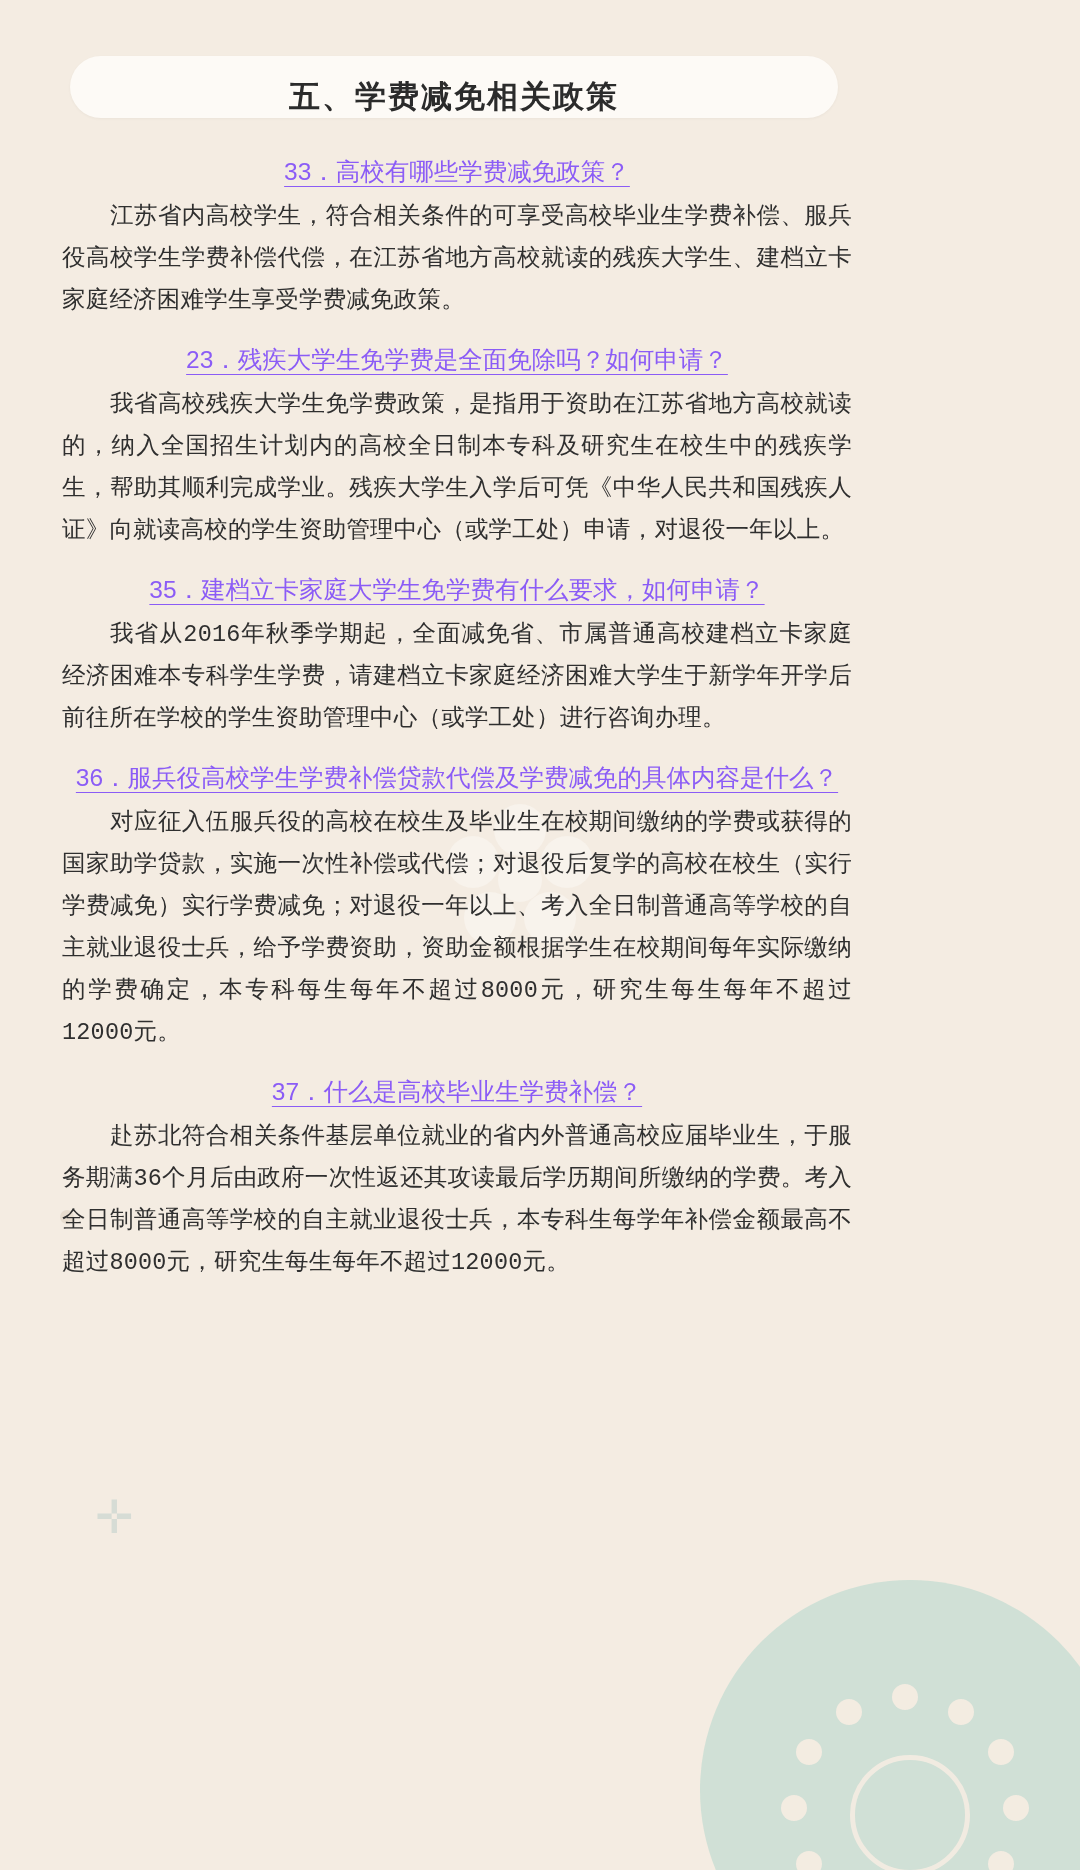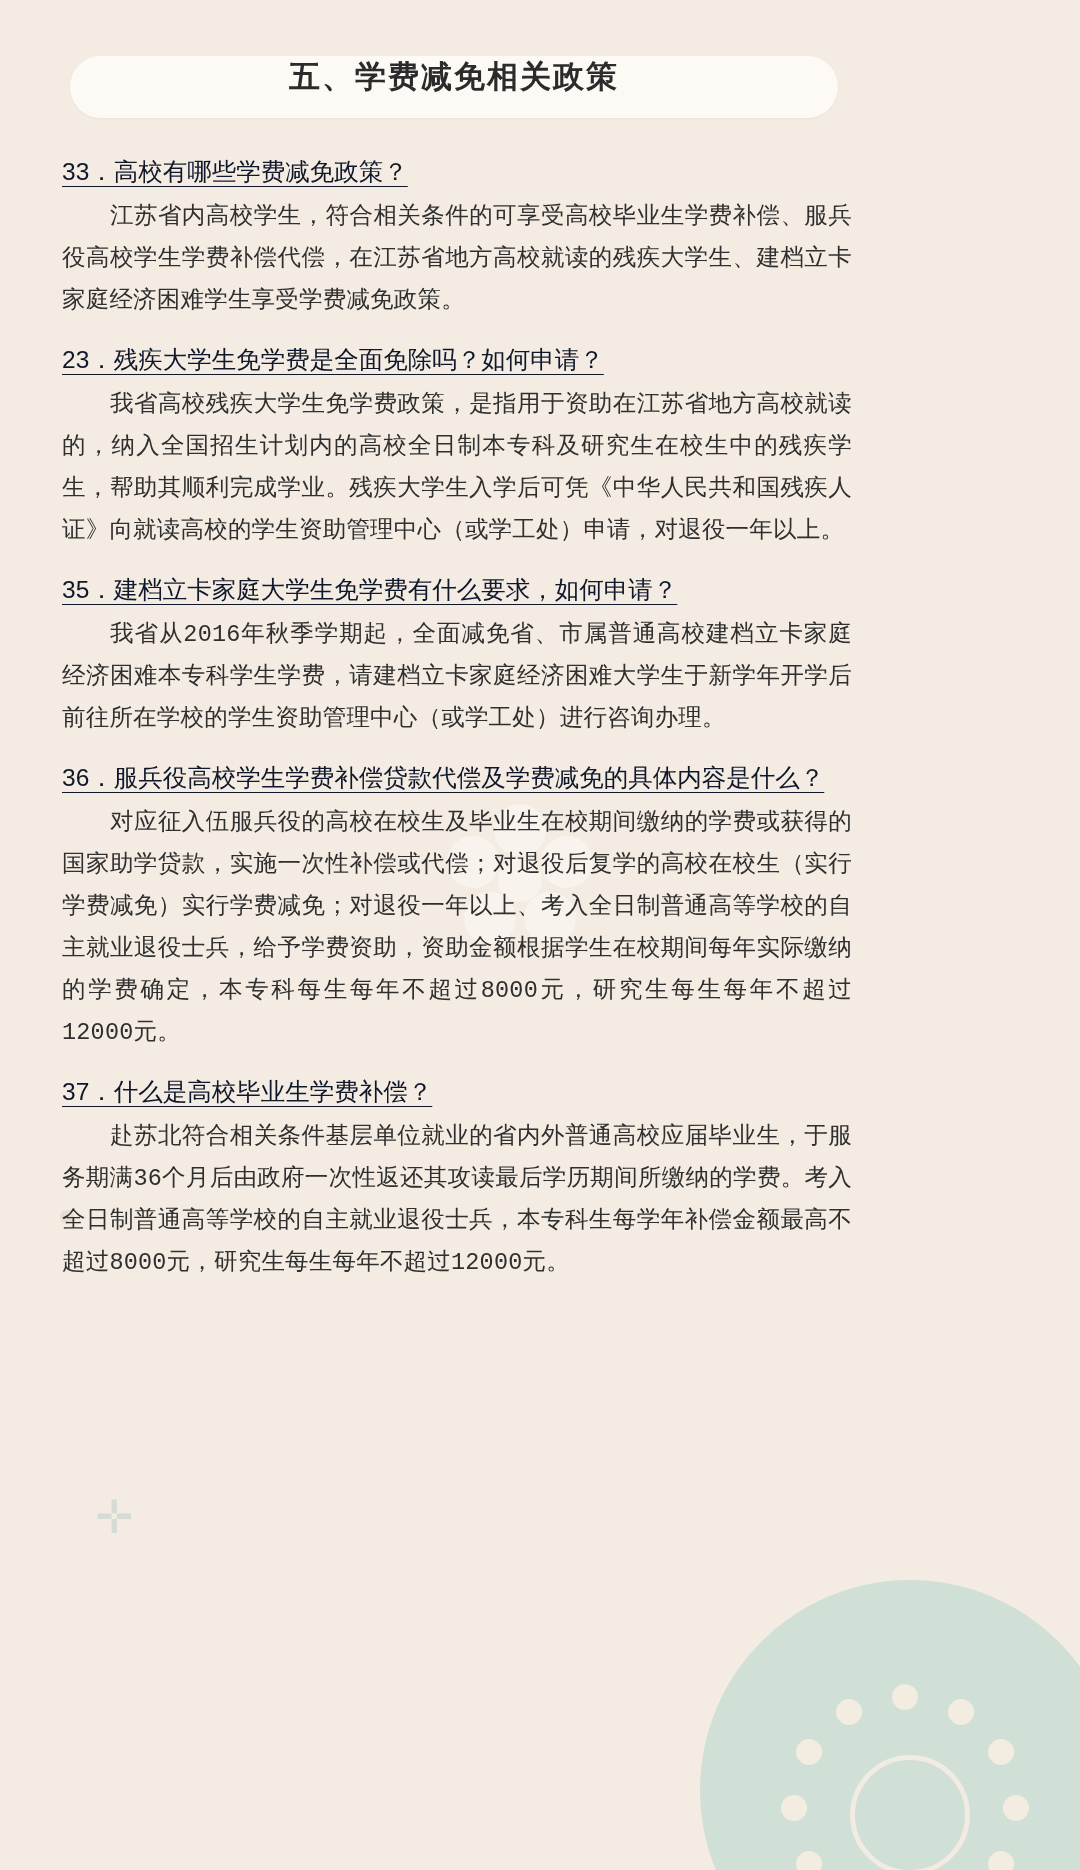--- a/index.html
+++ b/index.html
@@ -83,21 +83,21 @@
   
   .header-bar {
     position: absolute;
     left: 70px;
     top: 56px;
     width: 768px;
     height: 62px;
     background: #fdfaf6;
     border-radius: 31px;
     display: flex;
-    align-items: flex-start;
+    align-items: flex-end;
     justify-content: center;
     box-shadow: 0 1px 3px rgba(0,0,0,.04);
   }
   .header-title {
     font-size: 31px;
     font-weight: bold;
     color: #2b2b2b;
     letter-spacing: 2px;
   }
 
@@ -105,29 +105,30 @@
   .content {
     position: absolute;
     left: 62px;
     top: 150px;
     width: 790px;
   }
   .qa-block {
     margin-bottom: 8px;
   }
   .qa-question {
-    color: #0f172a;
+    color: #8b5cf6;
     font-size: 24.5px;
     line-height: 44px;
     font-weight: 500;
     text-decoration: underline;
     text-underline-offset: 6px;
     text-decoration-thickness: 1px;
     margin: 0 0 2px 0;
     display: block;
+    text-align: center;
   }
   .qa-answer {
     color: #2f2f2f;
     font-size: 23.5px;
     line-height: 42px;
     text-indent: 48px;
     margin: 0 0 16px 0;
     text-align: justify;
     text-justify: inter-ideograph;
     letter-spacing: .2px;

